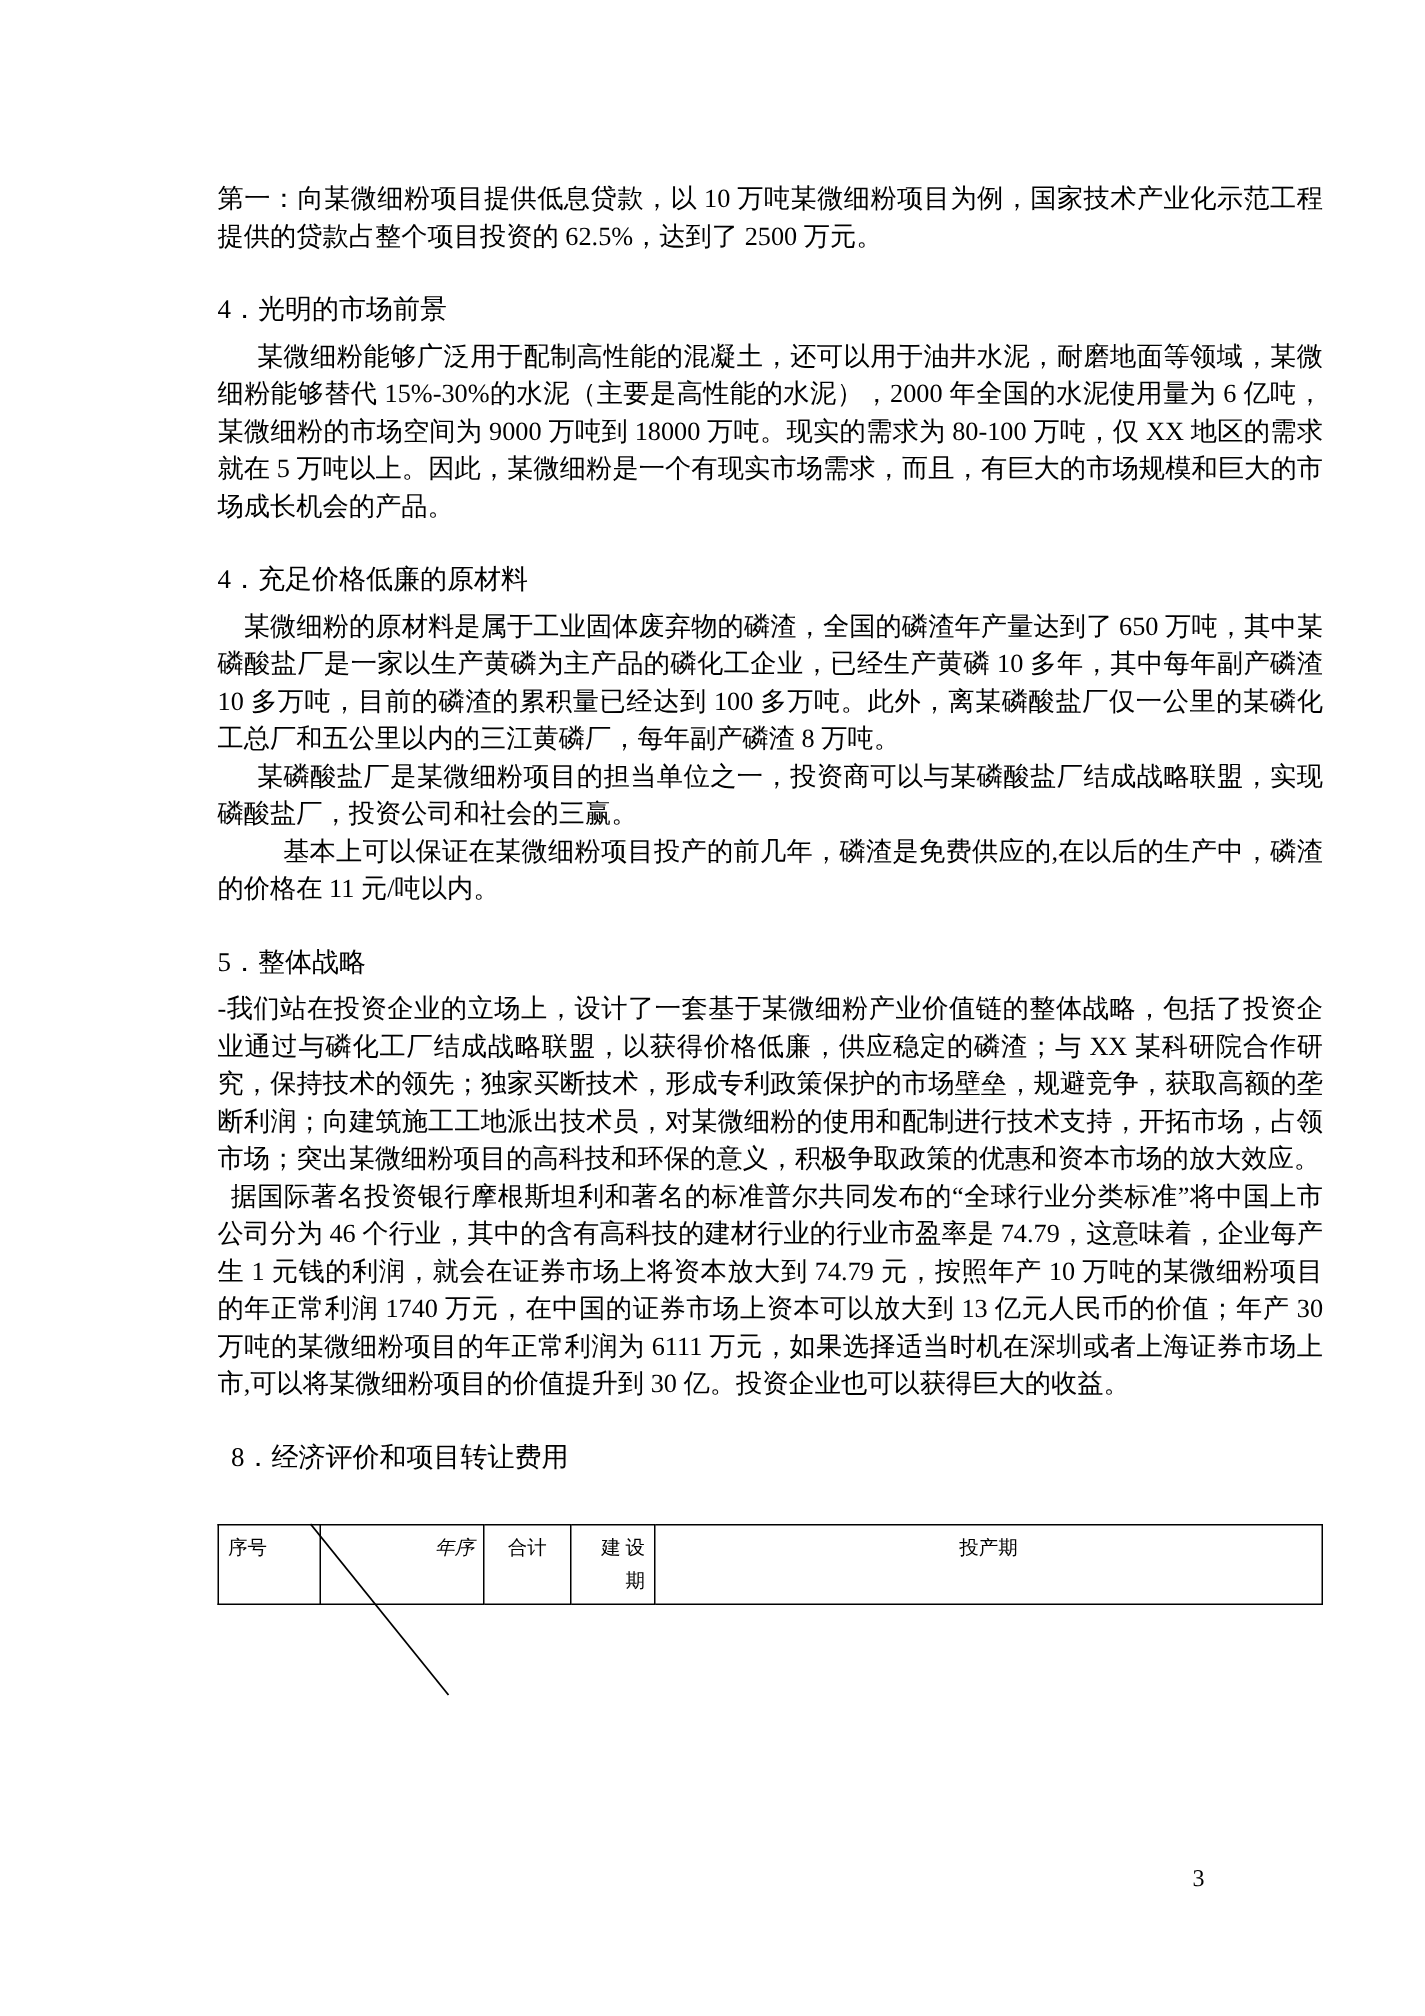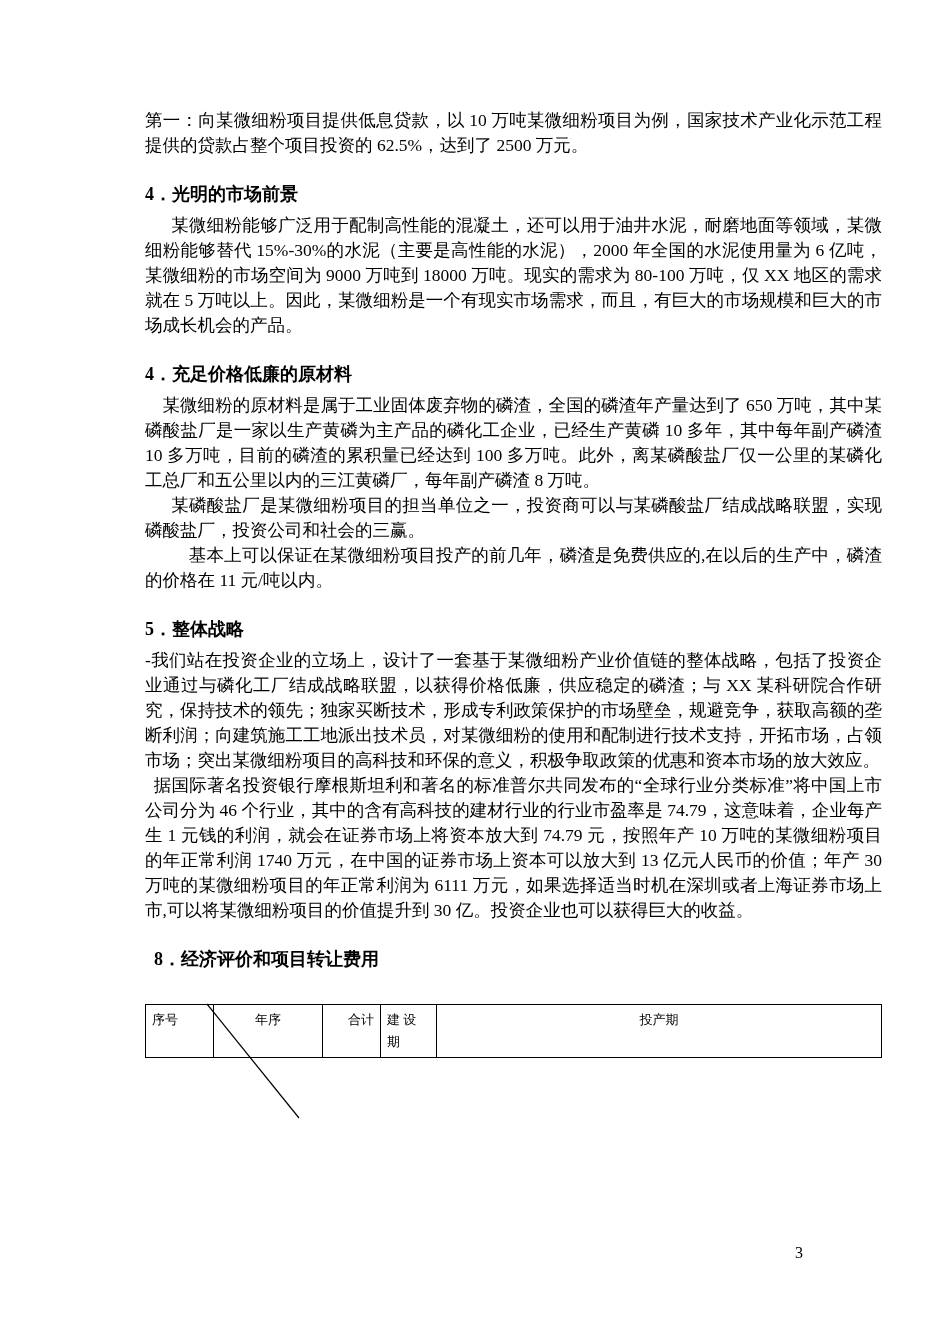--- a/index.html
+++ b/index.html
@@ -6,29 +6,29 @@
   .page{
     position:relative;
     width:950px;height:1344px;
     background:#ffffff;
     overflow:hidden;
     font-family:"Liberation Serif","DejaVu Serif",serif;
     color:#000;
   }
   .content{
     position:absolute;
-    left:145px;top:108px;
+    left:145px;top:120px;
     width:737px;
     font-size:17.5px;
     line-height:25px;
     text-align:justify;
   }
   .para{margin:0;}
   .heading{
-    font-weight:bold;
+    font-weight:normal;
     font-size:18px;
     margin:24px 0 6px 0;
     text-align:left;
   }
   .ind-0{text-indent:0;}
   .ind-05{text-indent:0.5em;}
   .ind-1{text-indent:1em;}
   .ind-15{text-indent:1.5em;}
   .ind-25{text-indent:2.5em;}
 
@@ -42,23 +42,23 @@
     width:737px;
     font-size:13px;
     line-height:22px;
   }
   table.summary td{
     border:1px solid #000;
     vertical-align:top;
     padding:4px 6px;
   }
   td.col-xuhao{width:55px;text-align:left;padding-left:8px;}
-  td.col-nianxu{width:96px;text-align:center;padding-left:22px;}
-  td.col-heji{width:45px;text-align:right;padding:4px 2px;}
-  td.col-jianshe{width:43px;text-align:left;padding:4px 4px;}
+  td.col-nianxu{width:96px;text-align:right;padding-left:22px;font-style:italic;}
+  td.col-heji{width:45px;text-align:center;padding:4px 2px;}
+  td.col-jianshe{width:43px;text-align:right;padding:4px 4px;}
   td.col-touchan{text-align:center;}
 
   .diag-svg{
     position:absolute;
     left:62px;top:0;
     width:92px;height:114px;
     overflow:visible;
     pointer-events:none;
   }
   .page-number{

